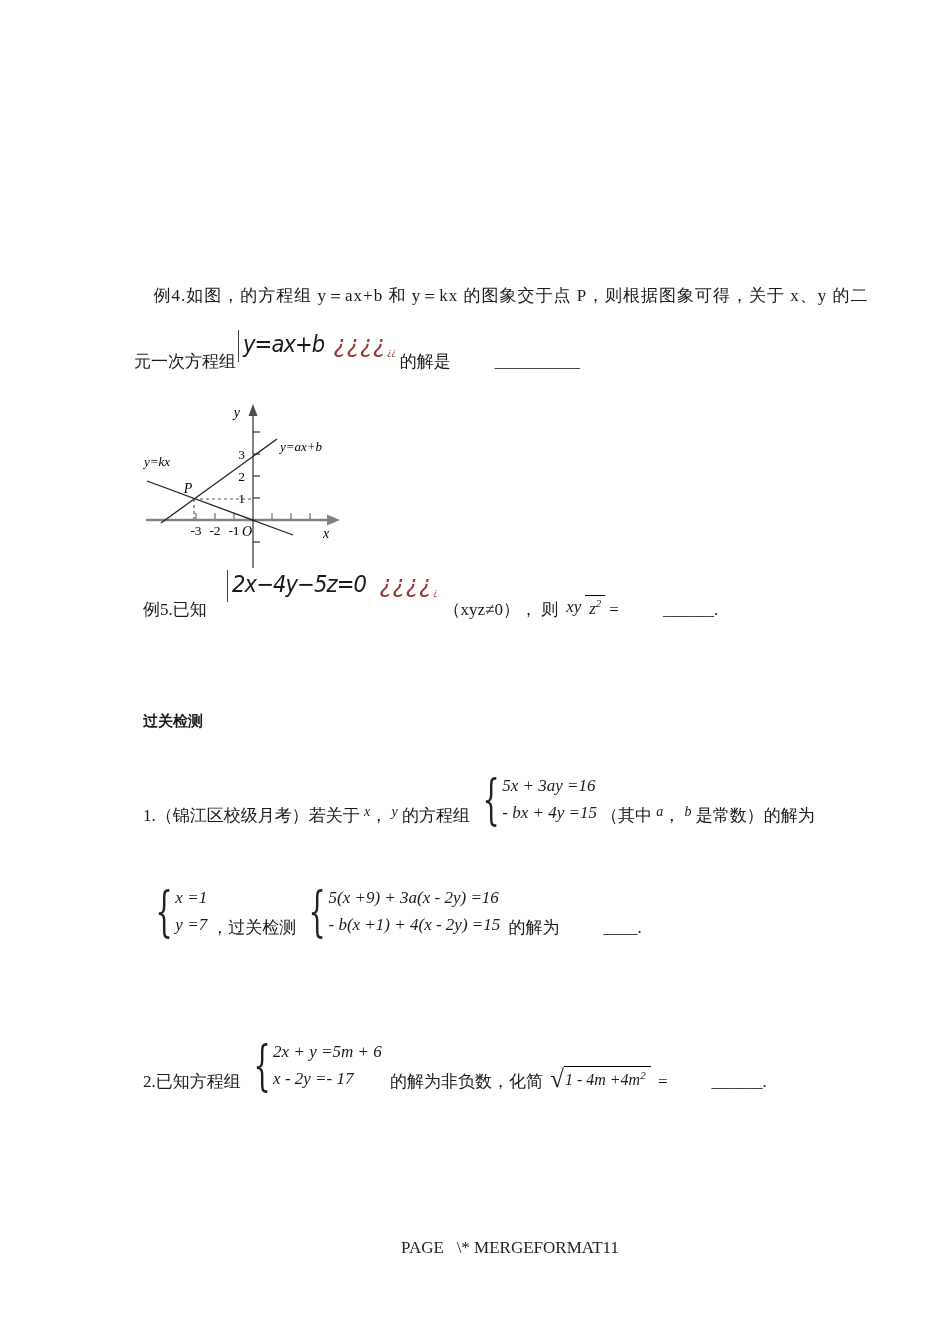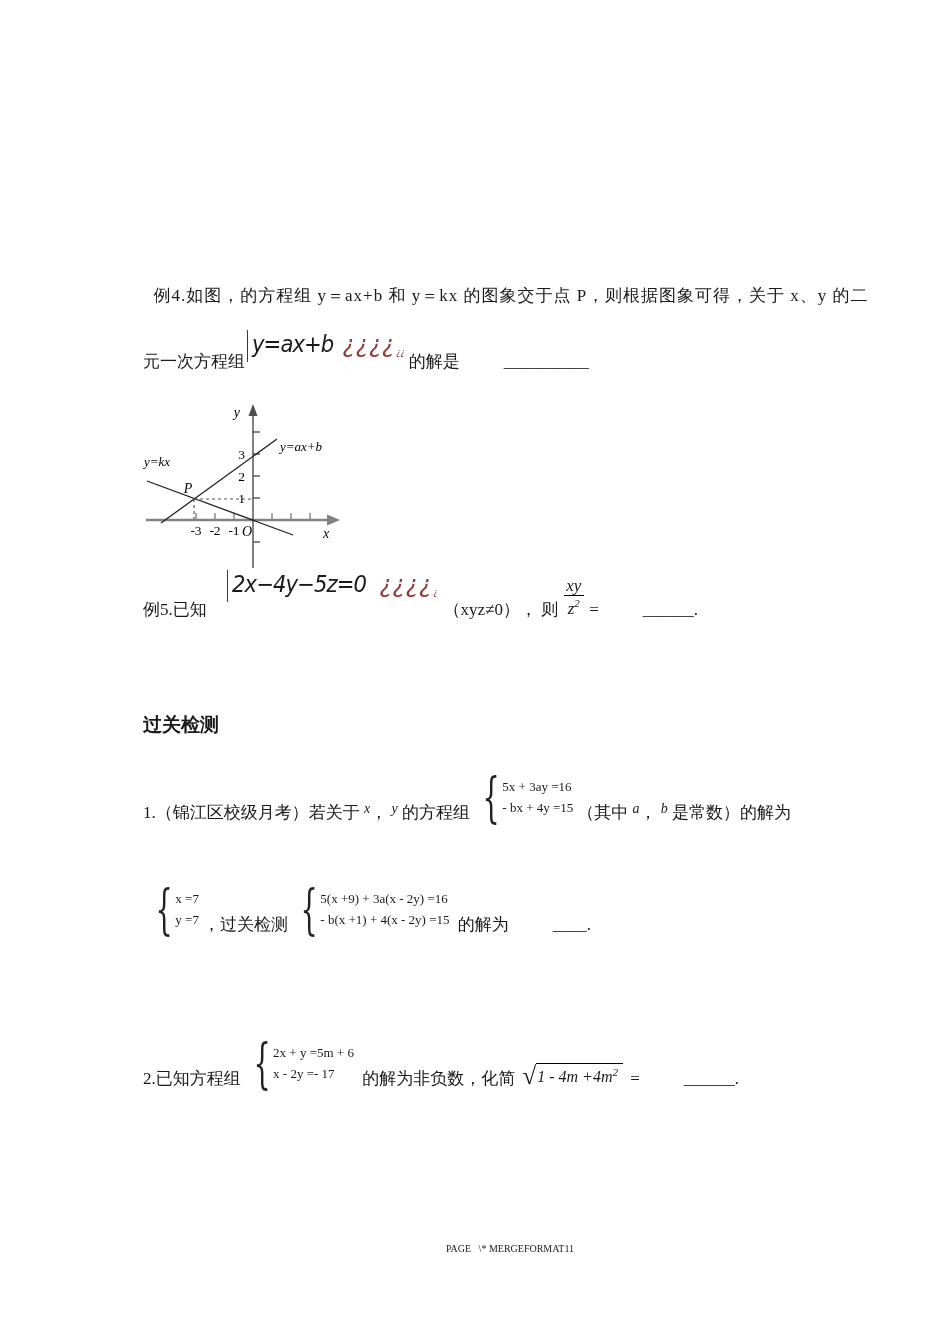--- a/index.html
+++ b/index.html
@@ -38,55 +38,55 @@
 
   
   .system { display:inline-flex; align-items:center; margin:0 4px; }
   .brace {
     font-family:"DejaVu Serif",serif; font-size:54px; font-weight:300;
     line-height:.95; transform:scaleX(.5); transform-origin:center;
     margin-right:-6px; color:#222;
   }
   .syslines { display:flex; flex-direction:column; }
   .sysline {
-    font-size:13px; line-height:1.6; white-space:pre;
+    font-style:italic; font-size:17px; line-height:1.6; white-space:pre;
   }
 
   
   .fraction {
-    display:inline-flex; flex-direction:column; align-items:center;
+    display:inline-flex; flex-direction:row; align-items:center;
     font-style:italic; font-size:17px; line-height:1.15; margin:0 4px;
   }
   .frac-den { border-top:1.3px solid #000; padding:1px 4px 0 4px; }
   .frac-num { padding:0 4px; }
   sup.exp { font-size:11px; font-style:italic; }
 
   
   .sqrt { display:inline-flex; align-items:flex-start; margin:0 3px; }
   .sqrt-sign { font-size:25px; font-style:normal; line-height:1; }
   .sqrt-body {
     border-top:1.5px solid #000; font-style:italic; font-size:16px;
     padding:2px 5px 0 1px; white-space:pre; margin-top:0;
   }
 
   .rvar { font-style:italic; font-size:14px; position:relative; top:-5px; }
-  .bold-head { font-weight:bold; font-size:19px; }
+  .bold-head { font-weight:bold; font-size:15px; }
   .blank { letter-spacing:0;margin-left:44px; }
   .footer-wrap { left:75px; width:870px; text-align:center; top:1238px; }
-  .footer-text { font-size:10px; color:#222; white-space:pre; }
+  .footer-text { font-size:17px; color:#222; white-space:pre; }
   svg text { font-family:"Liberation Serif","DejaVu Serif",serif; }
 </style>
 </head>
 <body>
 
 <div class="abs txt" style="left:143px; top:262px; letter-spacing:1px;">
   <span>例4.如图，的方程组 </span><span class="it">y＝ax+b</span><span> 和 </span><span class="it">y＝kx</span><span> 的图象交于点 </span><span class="it">P</span><span>，则根据图象可得，关于 </span><span class="it">x</span><span>、</span><span class="it">y</span><span> 的二</span>
 </div>
 
-<div class="abs row" style="left:143px; top:330px;">
+<div class="abs row" style="left:134px; top:330px;">
   <span class="txt">元一次方程组</span>
   <span class="mtformula" style="margin:0 2px 12px 2px;">
     <span class="mtbody">y=ax+b</span>
     <span class="mtgarb">¿¿¿¿</span>
     <span class="mtgarb-sm">¿¿</span>
   </span>
   <span class="txt">的解是</span>
   <span class="txt blank">__________</span>
 </div>
 
@@ -176,21 +176,21 @@
   <span class="txt"><span class="rvar">a</span></span>
   <span class="txt">， </span>
   <span class="txt"><span class="rvar">b</span></span>
   <span class="txt"> 是常数）的解为</span>
 </div>
 
 <div class="abs row" style="left:143px; top:884px;">
   <span class="system" style="margin-bottom:2px;">
     <span class="brace">{</span>
     <span class="syslines">
-      <span class="sysline">x =7</span>
+      <span class="sysline">x =1</span>
       <span class="sysline">y =7</span>
     </span>
   </span>
   <span class="txt">，过关检测</span>
   <span class="system" style="margin-bottom:2px;">
     <span class="brace">{</span>
     <span class="syslines">
       <span class="sysline">5(x +9) + 3a(x - 2y) =16</span>
       <span class="sysline">- b(x +1) + 4(x - 2y) =15</span>
     </span>

